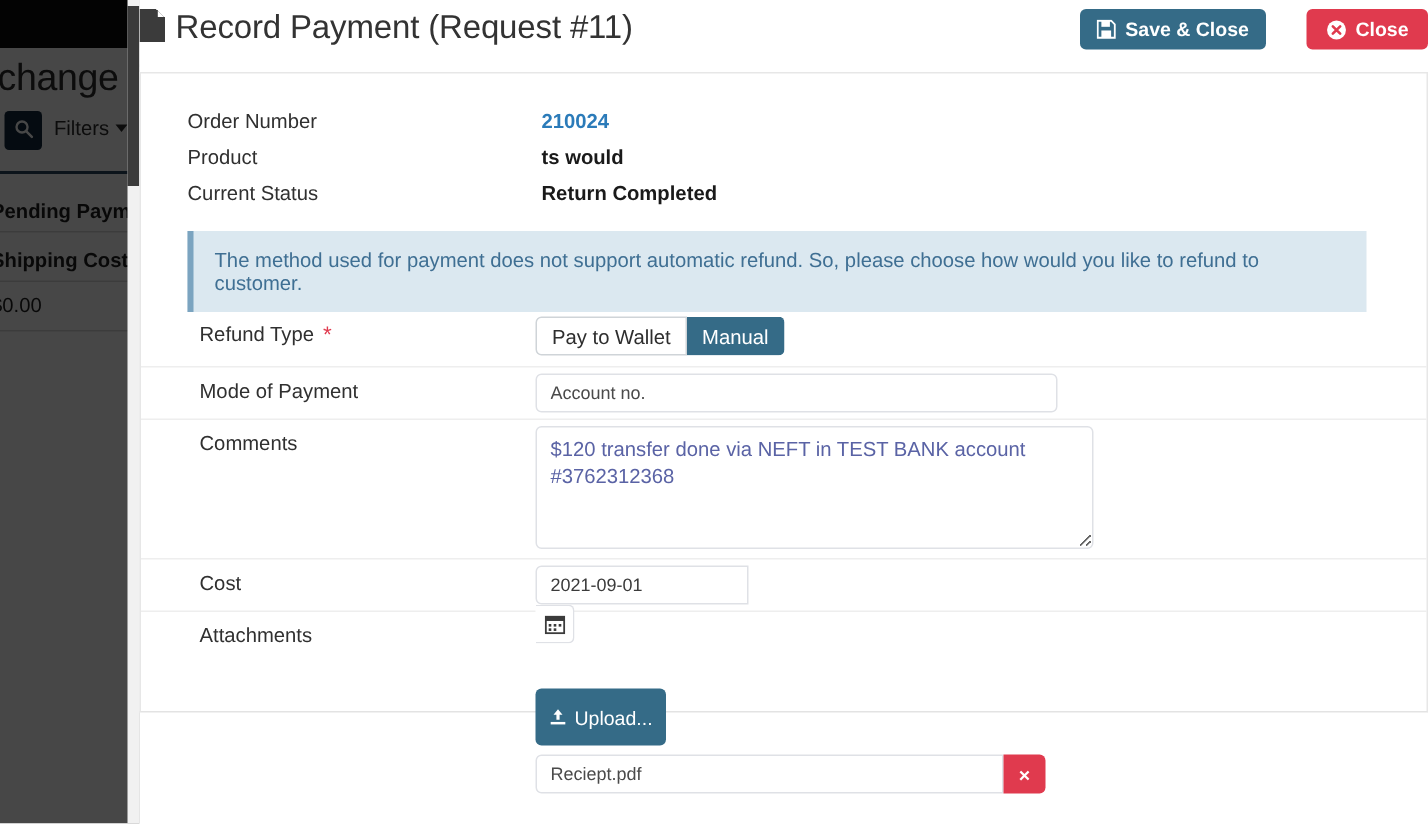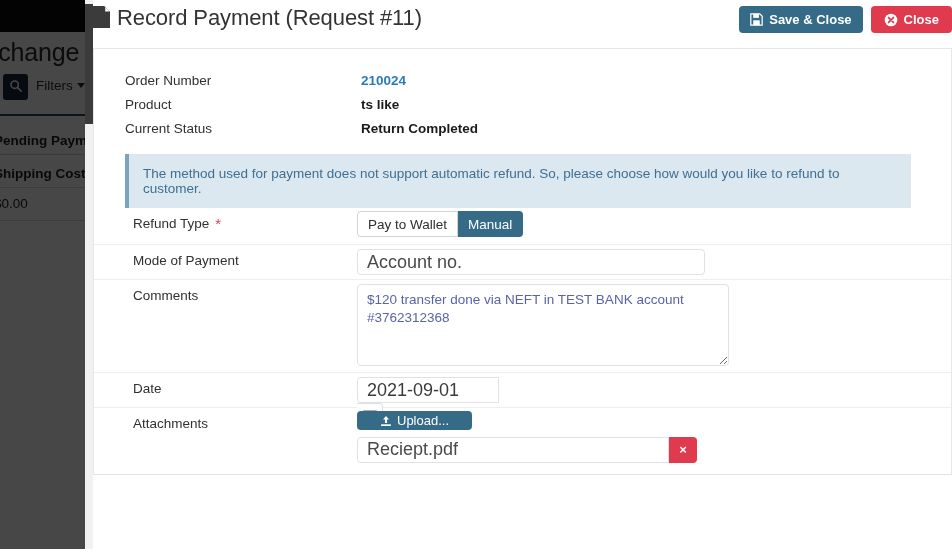--- a/index.html
+++ b/index.html
@@ -172,20 +172,21 @@
     font-size: 13px;
     font-weight: bold;
     color: #ffffff;
     padding: 0 11px;
     height: 27px;
     display: inline-flex;
     align-items: center;
     gap: 6px;
     cursor: pointer;
     white-space: nowrap;
+    margin-left: 19px;
   }
   .btn-save { background: #356b87; }
   .btn-close { background: #e03a4e; padding: 12px 13px; }
 
   .modal-body {
     position: absolute;
     left: 0; top: 48px;
     width: 859px;
     height: 427px;
     background: #ffffff;
@@ -279,21 +280,21 @@
   .tgl:first-child { border-radius: 4px 0 0 4px; }
   .tgl:last-child { border-radius: 0 4px 4px 0; border-left: none; }
   .tgl.active {
     background: #356b87;
     border-color: #356b87;
     color: #ffffff;
   }
 
   .tinput {
     font-family: "Liberation Sans", sans-serif;
-    font-size: 18px;
+    font-size: 12px;
     color: #4a4a4a;
     height: 26px;
     box-sizing: border-box;
     padding: 0 9px;
     border: 1px solid #dfe1e6;
     border-radius: 4px;
     background: #ffffff;
     outline: none;
   }
   .tinput.mop { width: 348px; }
@@ -335,26 +336,27 @@
     padding: 0;
   }
 
   .upload-btn {
     background: #356b87;
     border: none;
     border-radius: 4px;
     color: #ffffff;
     font-family: "Liberation Sans", sans-serif;
     font-size: 13px;
-    height: 19px;
-    padding: 0 23px;
+    height: 38px;
+    padding: 0 9px;
     display: inline-flex;
     align-items: center;
     gap: 5px;
     cursor: pointer;
+    margin-top: 48px;
   }
 
   .attach-row { display: flex; margin-top: 6px; }
   .tinput.attach {
     width: 312px;
     border-radius: 4px 0 0 4px;
     color: #4a4a4a;
   }
   .attach-del {
     width: 28px; height: 26px;
@@ -435,21 +437,21 @@
 
     <div class="modal-body">
 
       <div class="summary">
         <div class="sum-row">
           <span class="sum-label">Order Number</span>
           <a class="sum-value link">210024</a>
         </div>
         <div class="sum-row">
           <span class="sum-label">Product</span>
-          <span class="sum-value">ts like</span>
+          <span class="sum-value">ts would</span>
         </div>
         <div class="sum-row">
           <span class="sum-label">Current Status</span>
           <span class="sum-value">Return Completed</span>
         </div>
       </div>
 
       <div class="alert">The method used for payment does not support automatic refund. So, please choose how would you like to refund to customer.</div>
 
       <div class="frow" style="top:158px;height:38px;">
@@ -470,21 +472,21 @@
       </div>
 
       <div class="frow" style="top:231px;height:93px;">
         <span class="frow-label" style="top:8px;">Comments</span>
         <div class="fctrl" style="top:4px;">
           <textarea class="tarea" style="">$120 transfer done via NEFT in TEST BANK account #3762312368</textarea>
         </div>
       </div>
 
       <div class="frow" style="top:324px;height:35px;">
-        <span class="frow-label" style="top:8px;">Date</span>
+        <span class="frow-label" style="top:8px;">Cost</span>
         <div class="fctrl" style="top:4px;">
           <div class="date-wrap">
             <input class="tinput date" type="text" value="2021-09-01" style="">
             <button class="cal-btn">
               <svg width="14" height="14" viewBox="0 0 16 16" aria-hidden="true">
                 <rect x="1" y="2.5" width="14" height="12.5" fill="none" stroke="#3b3b3b" stroke-width="1.4"></rect>
                 <rect x="1" y="2.5" width="14" height="3.2" fill="#3b3b3b"></rect>
                 <rect x="3.2" y="8" width="2" height="2" fill="#3b3b3b"></rect>
                 <rect x="7" y="8" width="2" height="2" fill="#3b3b3b"></rect>
                 <rect x="10.8" y="8" width="2" height="2" fill="#3b3b3b"></rect>

